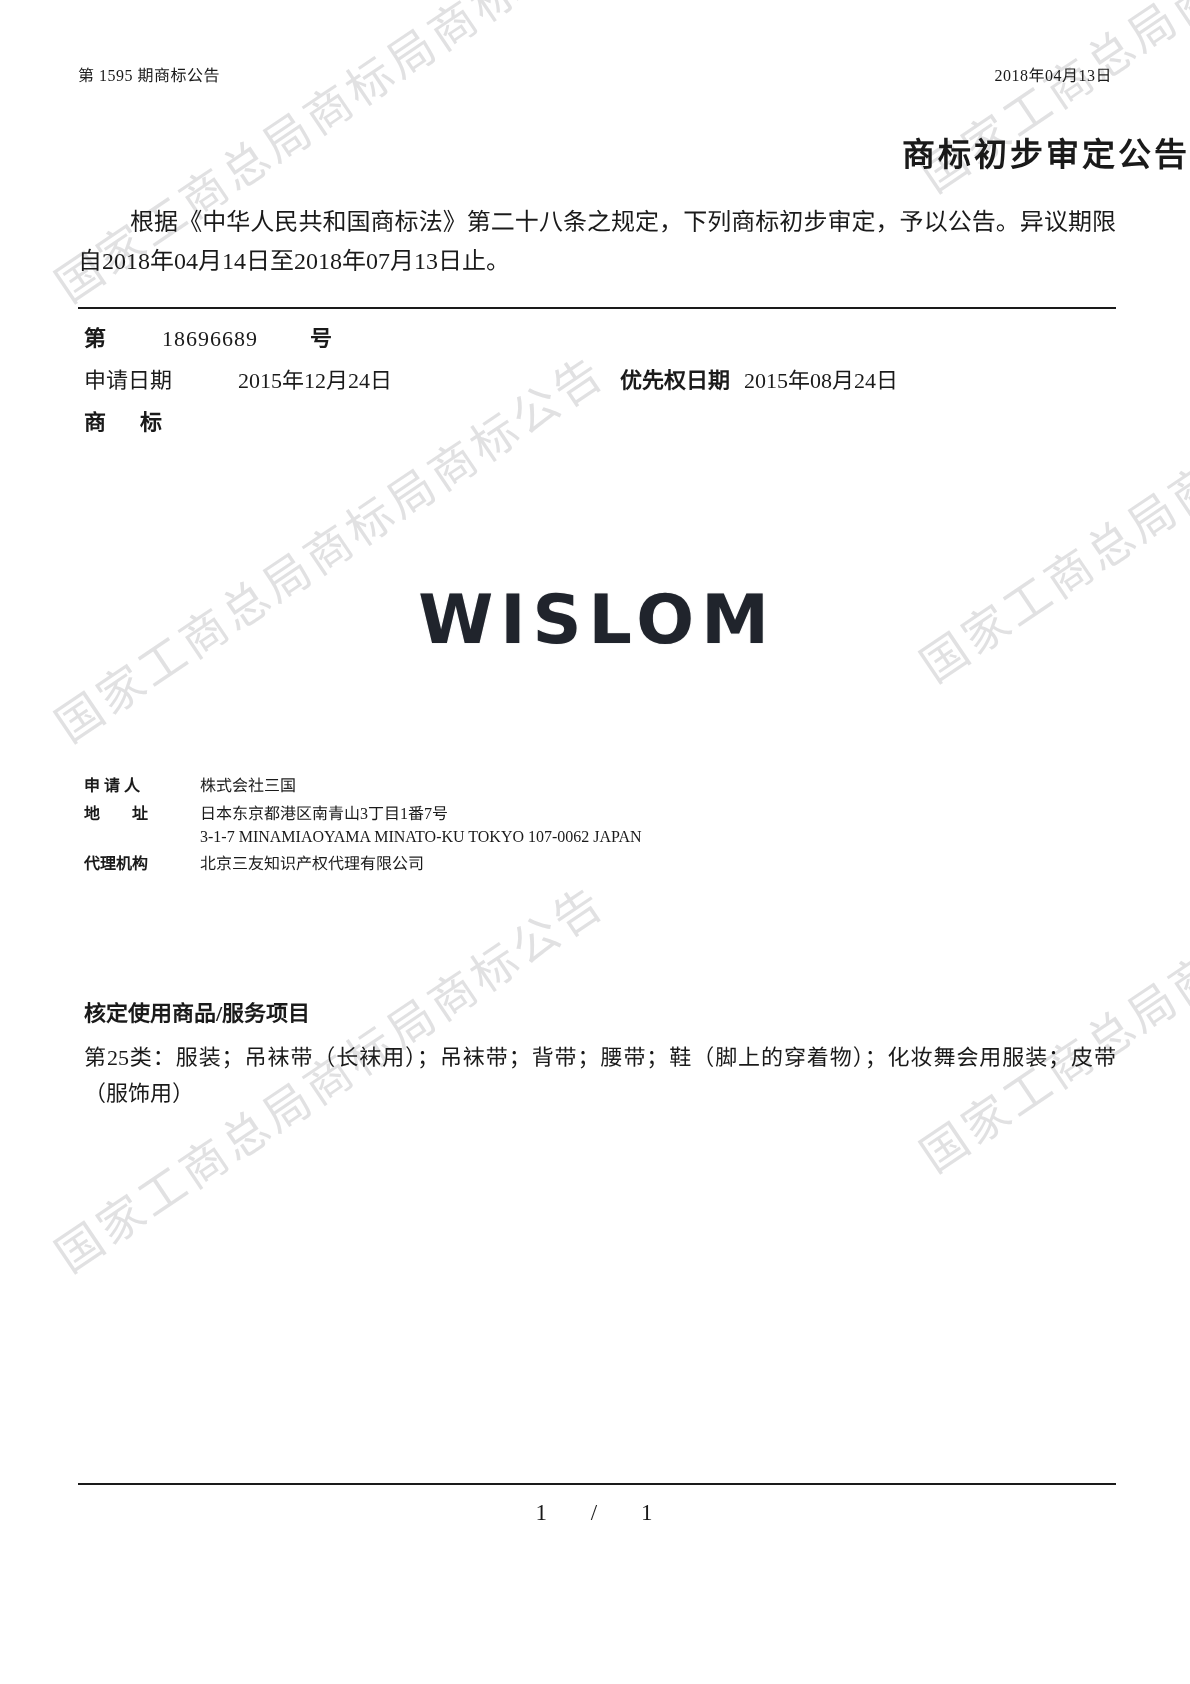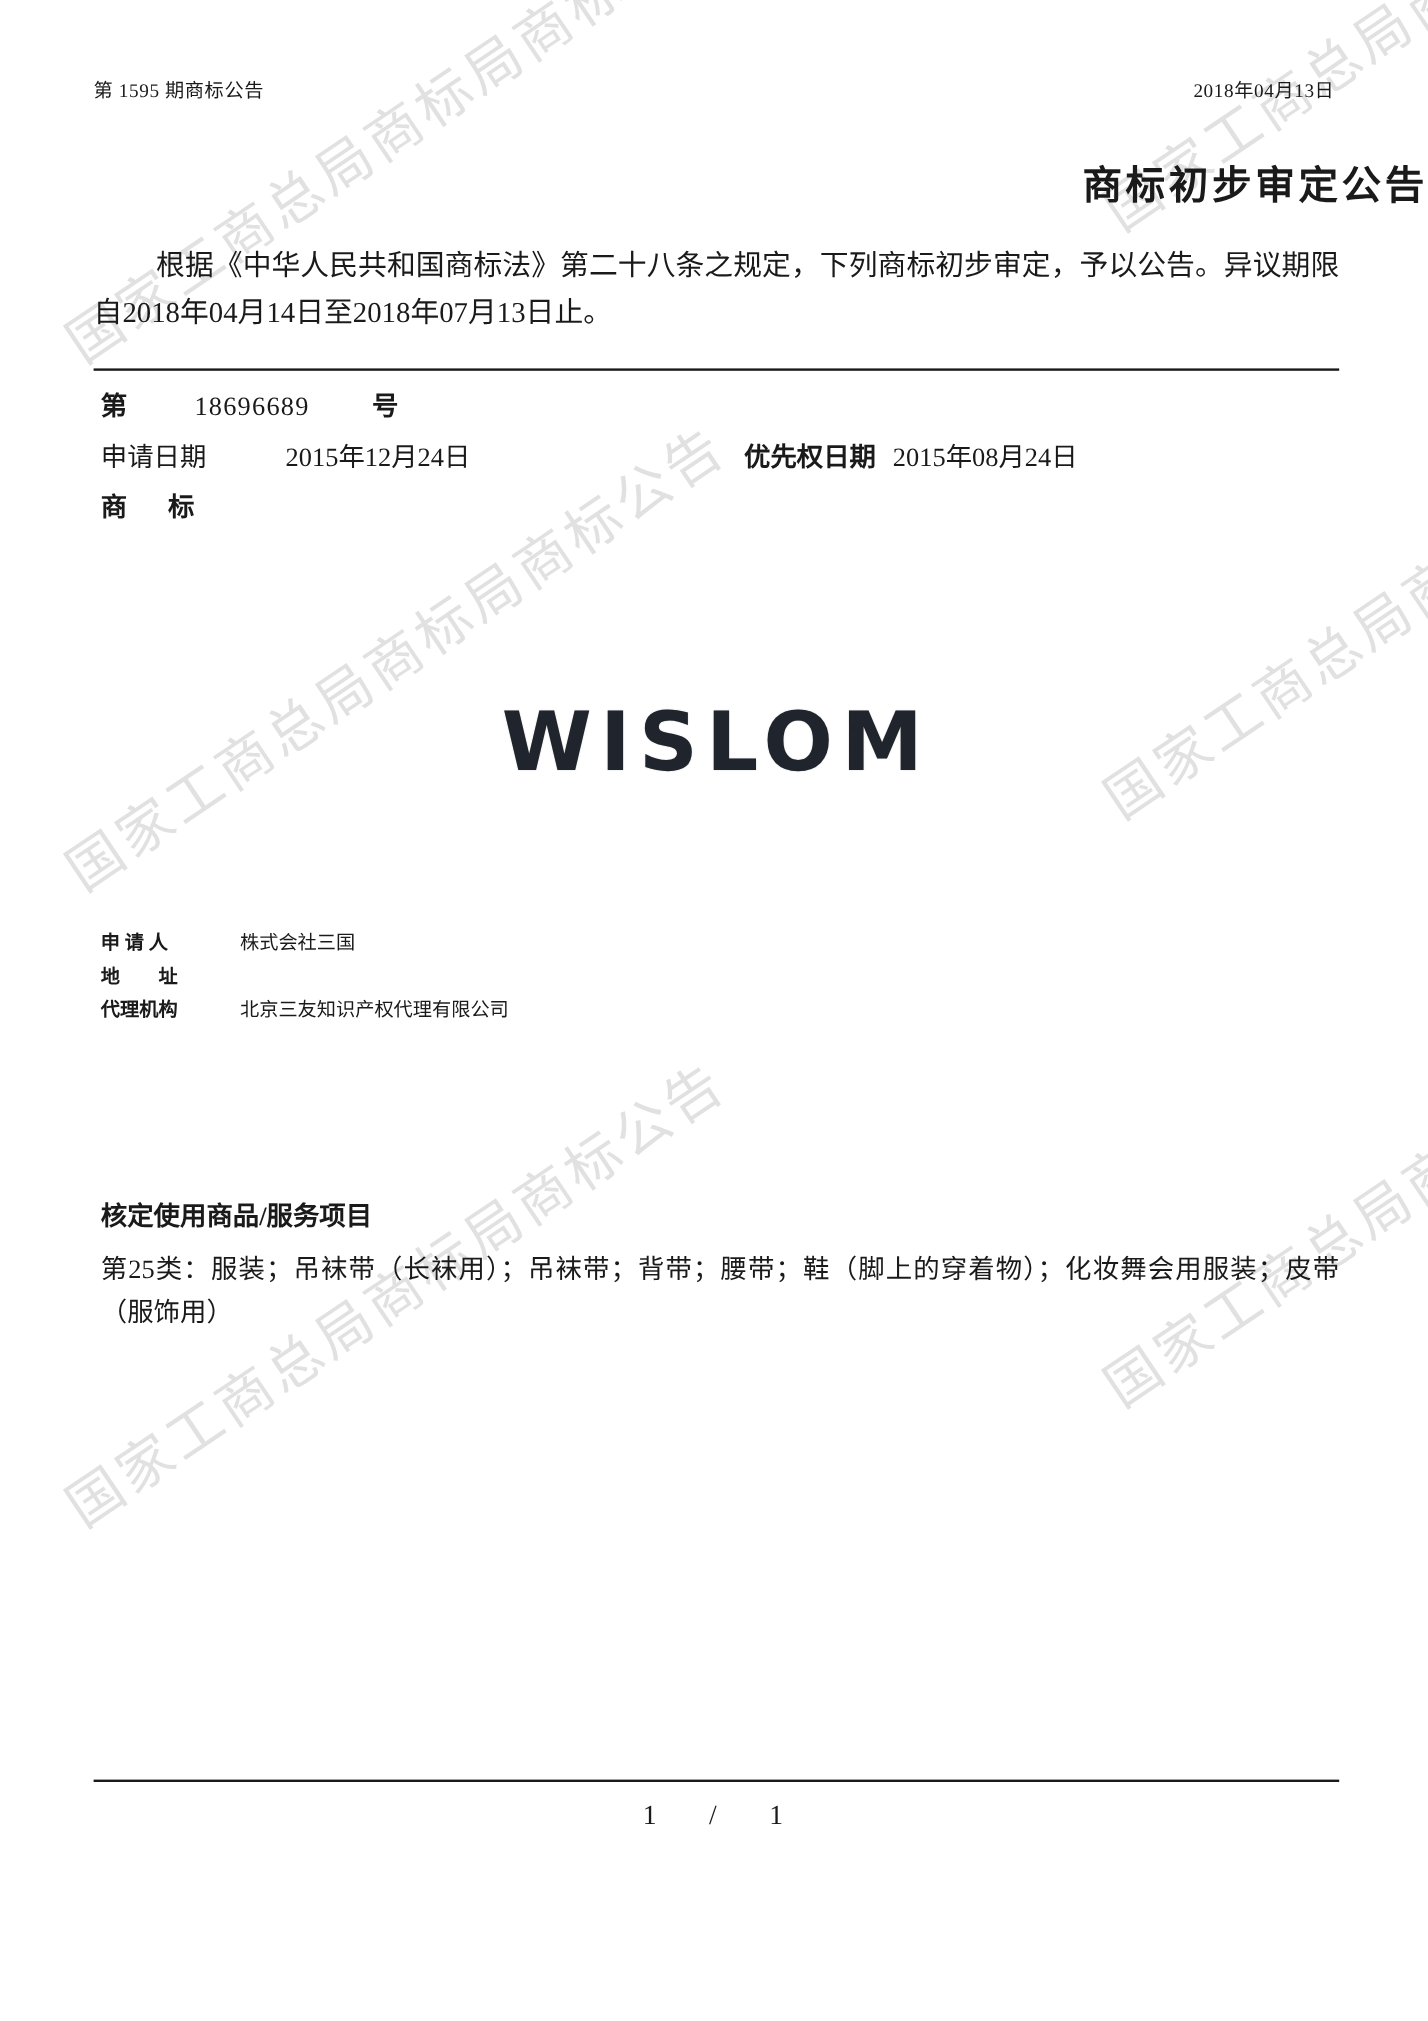--- a/index.html
+++ b/index.html
@@ -276,21 +276,23 @@
 
     <div class="applicant">
 
       <div class="arow">
         <span class="alabel">申 请 人</span>
         <span class="avalue">株式会社三国</span>
       </div>
 
       <div class="arow">
         <span class="alabel">地　　址</span>
-      </div>
+        <span class="avalue">日本东京都港区南青山3丁目1番7号</span>
+      </div>
+      <div class="asub latin">3-1-7 MINAMIAOYAMA MINATO-KU TOKYO 107-0062 JAPAN</div>
 
       <div class="arow">
         <span class="alabel">代理机构</span>
         <span class="avalue">北京三友知识产权代理有限公司</span>
       </div>
 
     </div>
 
     <div class="goods-title">核定使用商品/服务项目</div>
     <div class="goods-body">第25类：服装；吊袜带（长袜用）；吊袜带；背带；腰带；鞋（脚上的穿着物）；化妆舞会用服装；皮带（服饰用）</div>

